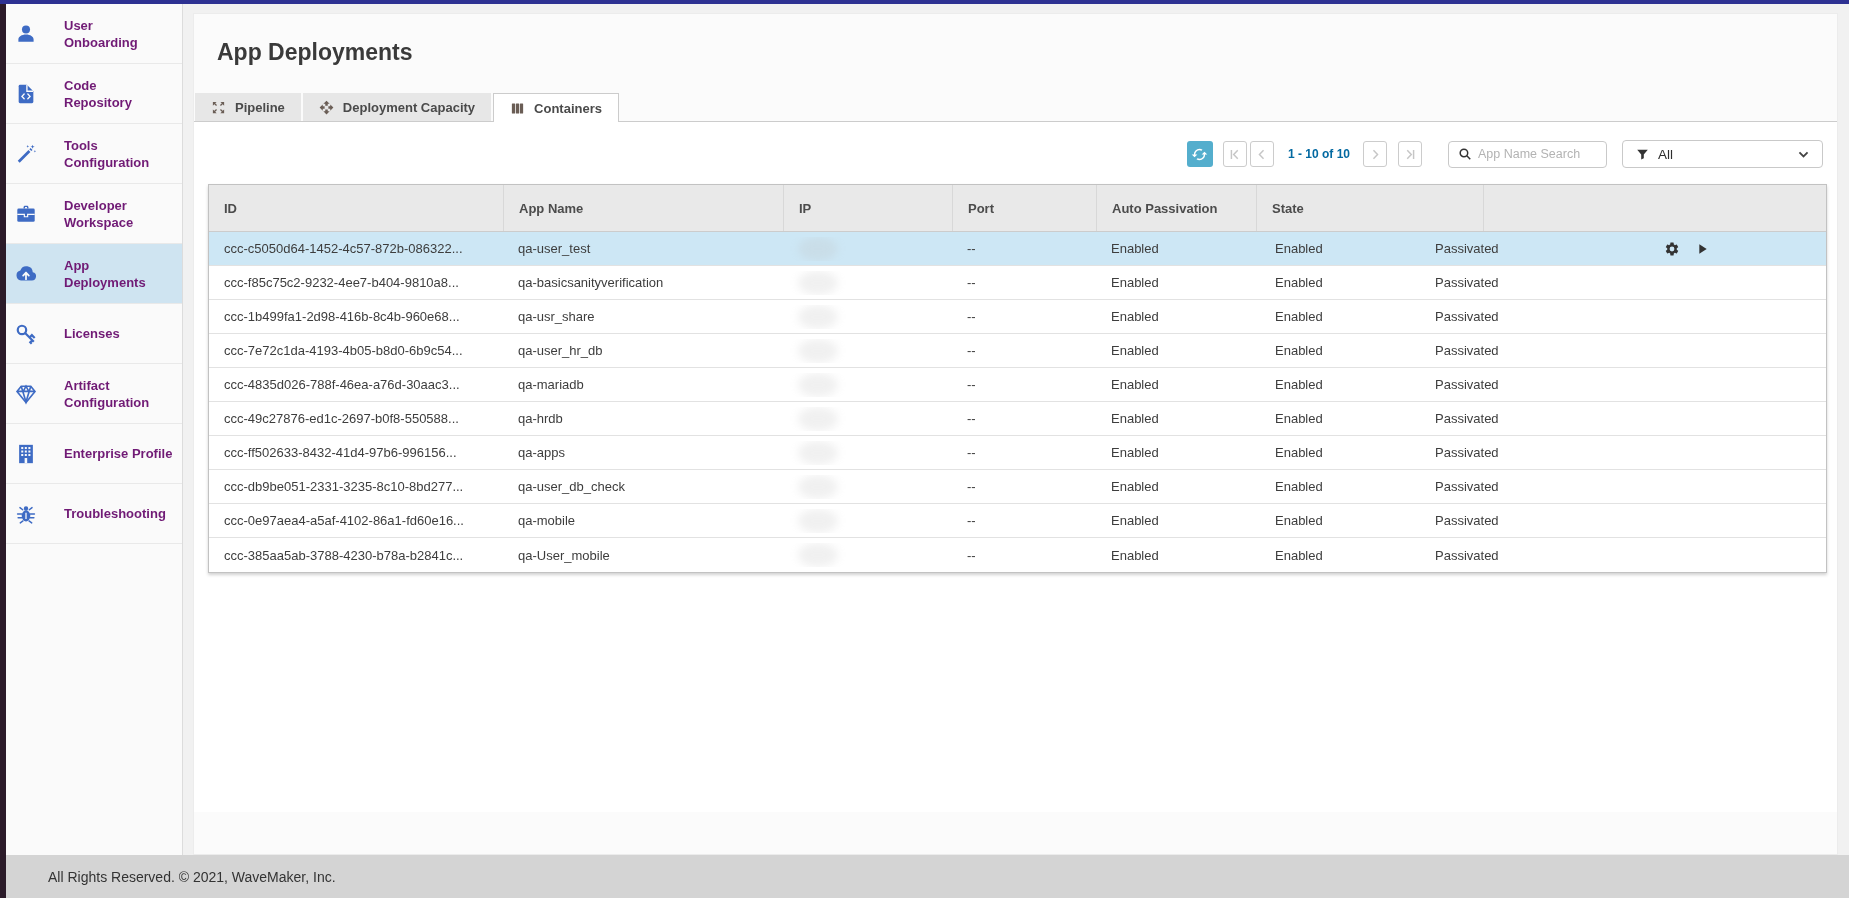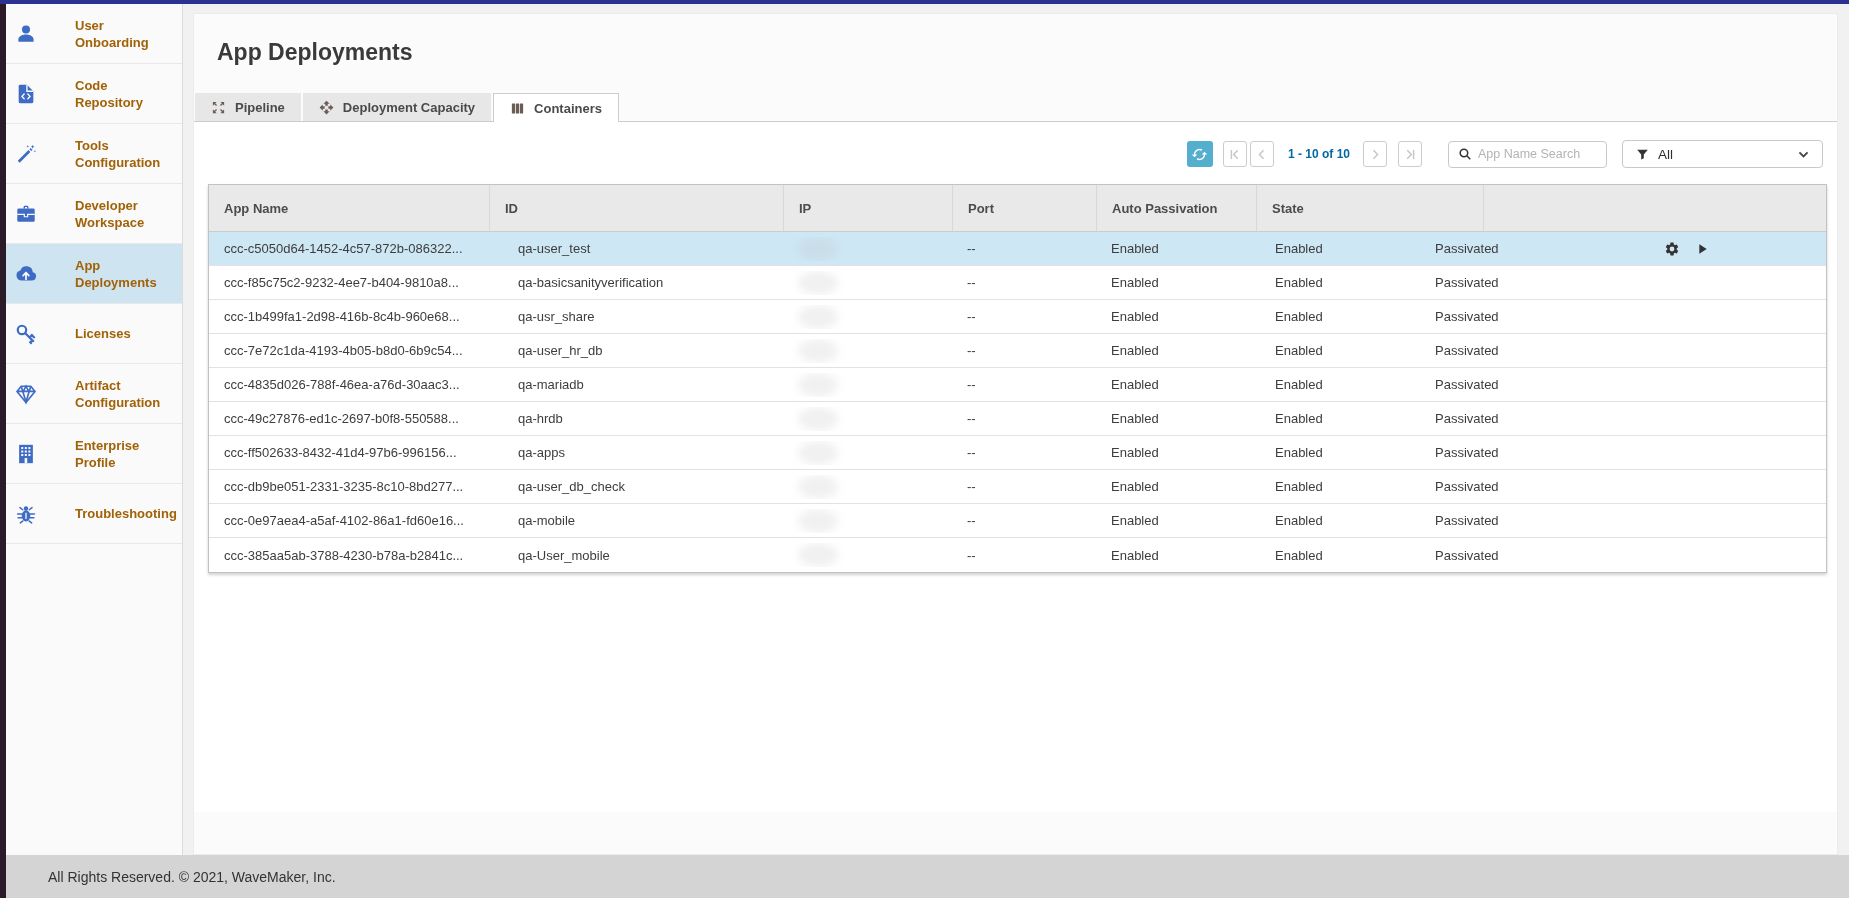--- a/index.html
+++ b/index.html
@@ -6,21 +6,21 @@
   html,body { width:1849px; height:898px; }
   body { position:relative; overflow:hidden; background:#f1f1f1; font-family:"Liberation Sans", sans-serif; }
   .top-strip { position:absolute; left:0; top:0; width:1849px; height:4px; background:#2d3192; z-index:20; }
   .left-strip { position:absolute; left:0; top:4px; width:6px; height:894px; background:#2b1b29; z-index:20; }
 
   .sidebar { position:absolute; left:6px; top:4px; width:177px; height:851px; background:#fafafa; border-right:1px solid #dcdcdc; }
   .sb-item { height:60px; display:flex; align-items:center; border-bottom:1px solid #e9e9e9; cursor:pointer; background:transparent; }
   .sb-item.active { background:#cfe4f1; }
   .sb-icon { width:22px; height:22px; margin-left:9px; color:#3e6bc4; flex:none; }
   .sb-icon svg { width:22px; height:22px; display:block; }
-  .sb-label { margin-left:38px; font-size:13px; font-weight:700; color:#a16207; line-height:17px; white-space:pre-line; }
+  .sb-label { margin-left:27px; font-size:13px; font-weight:700; color:#701a75; line-height:17px; white-space:pre-line; }
 
   .panel { position:absolute; left:193px; top:13px; width:1645px; height:842px; background:#fbfbfb; border:1px solid #ececec; }
   .tab-content { position:absolute; left:0; top:108px; width:1643px; height:690px; background:#fff; }
   .title { position:absolute; left:23px; top:25px; font-size:23px; font-weight:700; color:#3a3a3a; }
 
   .tabbar { position:absolute; left:0; top:80px; width:1643px; height:28px; border-bottom:1px solid #ccc; display:flex; align-items:flex-end; padding-left:1px; z-index:2; }
   .tab { height:28px; display:flex; align-items:center; padding:0 16px; background:#e7e7e7; margin-right:2px; font-size:13px; font-weight:700; color:#4a4a4a; border:none; position:relative; cursor:pointer; font-family:inherit; white-space:nowrap; }
   .tab .t-icon { width:15px; height:15px; margin-right:9px; color:#6a5d55; }
   .tab .t-icon svg { width:15px; height:15px; display:block; }
   .tab.active { background:#fff; border:1px solid #ccc; border-bottom:none; height:29px; margin-bottom:-1px; z-index:3; }
@@ -264,22 +264,22 @@
       <span class="chev" id="chev-icon-slot">
           <svg viewBox="0 0 16 16" fill="none" stroke="currentColor" stroke-width="2.2">
             <path d="M3 5.3L8 10.4l5-5.1"></path>
           </svg>
         </span>
     </div>
   </div>
 
   <div class="table">
     <div class="thead" id="thead">
+        <div class="th c0">ID</div>
         <div class="th c1">App Name</div>
-        <div class="th c0">ID</div>
         <div class="th c2">IP</div>
         <div class="th c3">Port</div>
         <div class="th c5">Auto Passivation</div>
         <div class="th c6">State</div>
         <div class="th c7"></div>
       </div>
     <div id="tbody">
         <div class="tr sel">
           <div class="td c0">ccc-c5050d64-1452-4c57-872b-086322...</div>
           <div class="td c1">qa-user_test</div>

